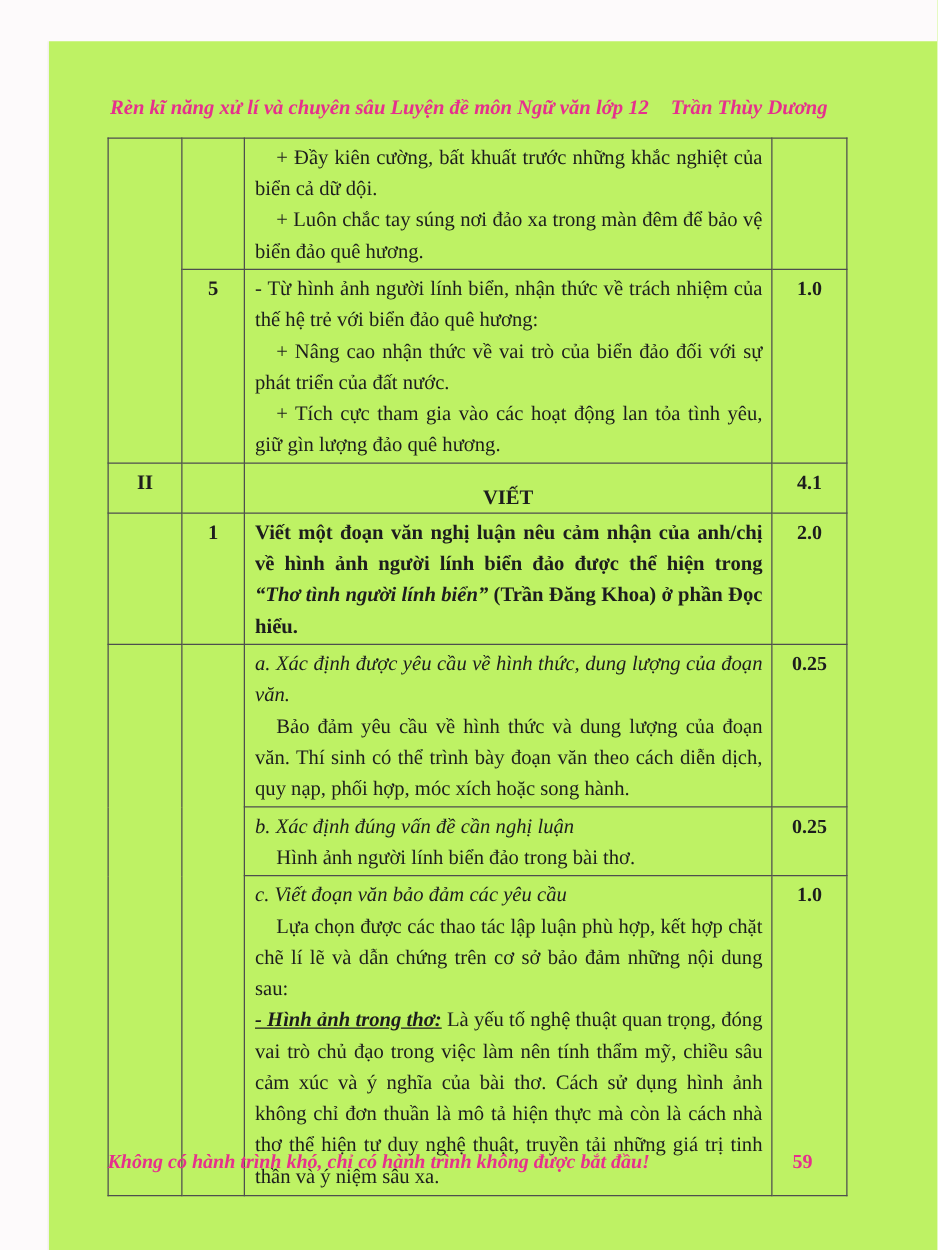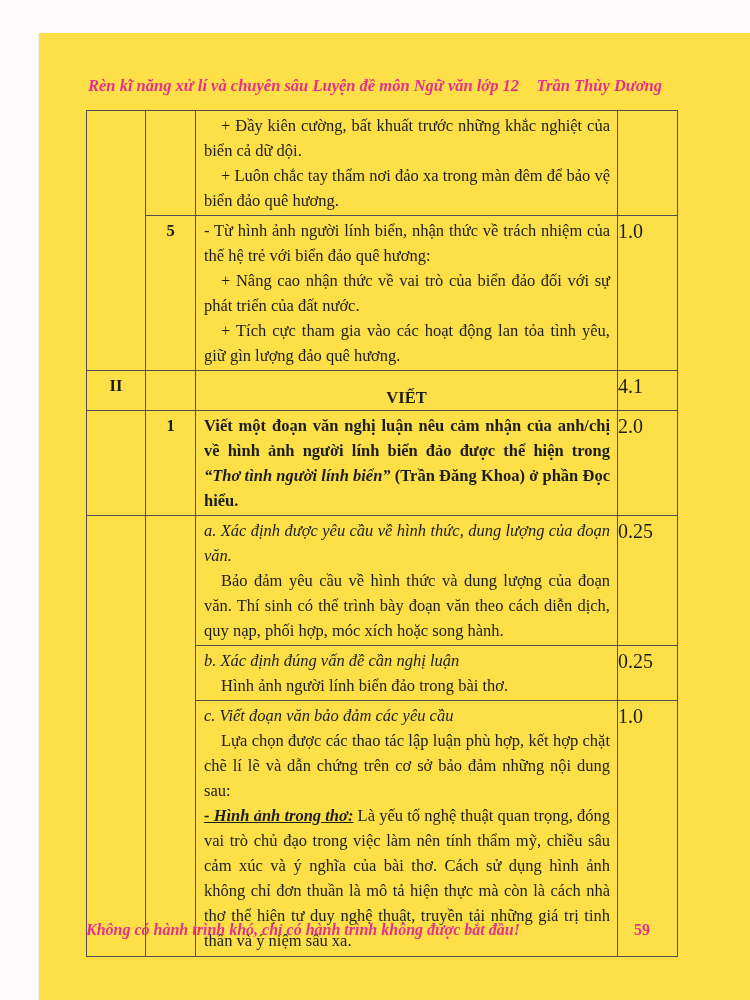--- a/index.html
+++ b/index.html
@@ -1,19 +1,19 @@
 <!DOCTYPE html>
 <html style="--accent: #e6308d;"><head>
 <meta charset="utf-8">
 <style>
   :root { --accent: #e6308d; --ink: #1d1d1d; --line: #4e4e4e; }
   * { box-sizing: border-box; }
   html, body { margin: 0; padding: 0; background: #fff; }
   .page {
-    position: relative; width: 750px; height: 1000px; background: #fde047;
+    position: relative; width: 750px; height: 1000px; background: #bef264;
     font-family: "Liberation Serif", serif; color: var(--ink);
     overflow: hidden;
   }
   
   .page::before {
     content: ""; position: absolute; left: 0; top: 0; width: 38px; height: 100%;
     background: #fdfafb; border-right: 1px solid #f4eef2; pointer-events: none;
   }
   .page::after {
     content: ""; position: absolute; left: 0; top: 0; width: 100%; height: 33px;
@@ -30,21 +30,21 @@
   table.rubric {
     position: absolute; left: 86px; top: 110px; width: 591px; z-index: 2;
     border-collapse: collapse; table-layout: fixed;
     font-size: 16.5px; line-height: 25px;
   }
   .rubric td { border: 1px solid var(--line); vertical-align: top; padding: 0; }
   .r1 { height: 101px; } .r2 { height: 147px; } .r3 { height: 31px; margin-top: 44px; }
   .r4 { height: 95px; }  .r5 { height: 123px; } .r6 { height: 49px; }
   .r7 { height: 256px; }
   td.c-num  { text-align: center; font-weight: bold; padding-top: 2px; }
-  td.c-pts  { font-size: 20px; padding-top: 3px; }
+  td.c-pts  { text-align: center; font-size: 16px; padding-top: 3px; font-weight: bold; }
   td.c-body { padding: 2px 7px 2px 8px; text-align: justify; }
   td.c-title{ text-align: center; font-weight: bold; padding-top: 14px; }
   .rubric p { margin: 0; }
   .indent { text-indent: 17px; }
   .italic { font-style: italic; }
   .bold   { font-weight: bold; }
   .bi     { font-weight: bold; font-style: italic; text-decoration: underline; }
 
   .footer {
     position: absolute; top: 921px; left: 86px; width: 591px; z-index: 2;
@@ -71,21 +71,21 @@
         <col style="width:422px">
         <col style="width:60px">
     </colgroup>
 
     <tbody>
         <tr class="r1">
       <td class="c-num" rowspan="2"></td>
       <td class="c-num"></td>
       <td class="c-body">
         <p class="indent">+ Đầy kiên cường, bất khuất trước những khắc nghiệt của biển cả dữ dội.</p>
-        <p class="indent">+ Luôn chắc tay thẩm nơi đảo xa trong màn đêm để bảo vệ biển đảo quê hương.</p>
+        <p class="indent">+ Luôn chắc tay súng nơi đảo xa trong màn đêm để bảo vệ biển đảo quê hương.</p>
       </td>
       <td class="c-pts"></td>
     </tr>
 
     <tr class="r2">
       <td class="c-num">5</td>
       <td class="c-body">
         <p>- Từ hình ảnh người lính biển, nhận thức về trách nhiệm của thế hệ trẻ với biển đảo quê hương:</p>
         <p class="indent">+ Nâng cao nhận thức về vai trò của biển đảo đối với sự phát triển của đất nước.</p>
         <p class="indent">+ Tích cực tham gia vào các hoạt động lan tỏa tình yêu, giữ gìn lượng đảo quê hương.</p>

